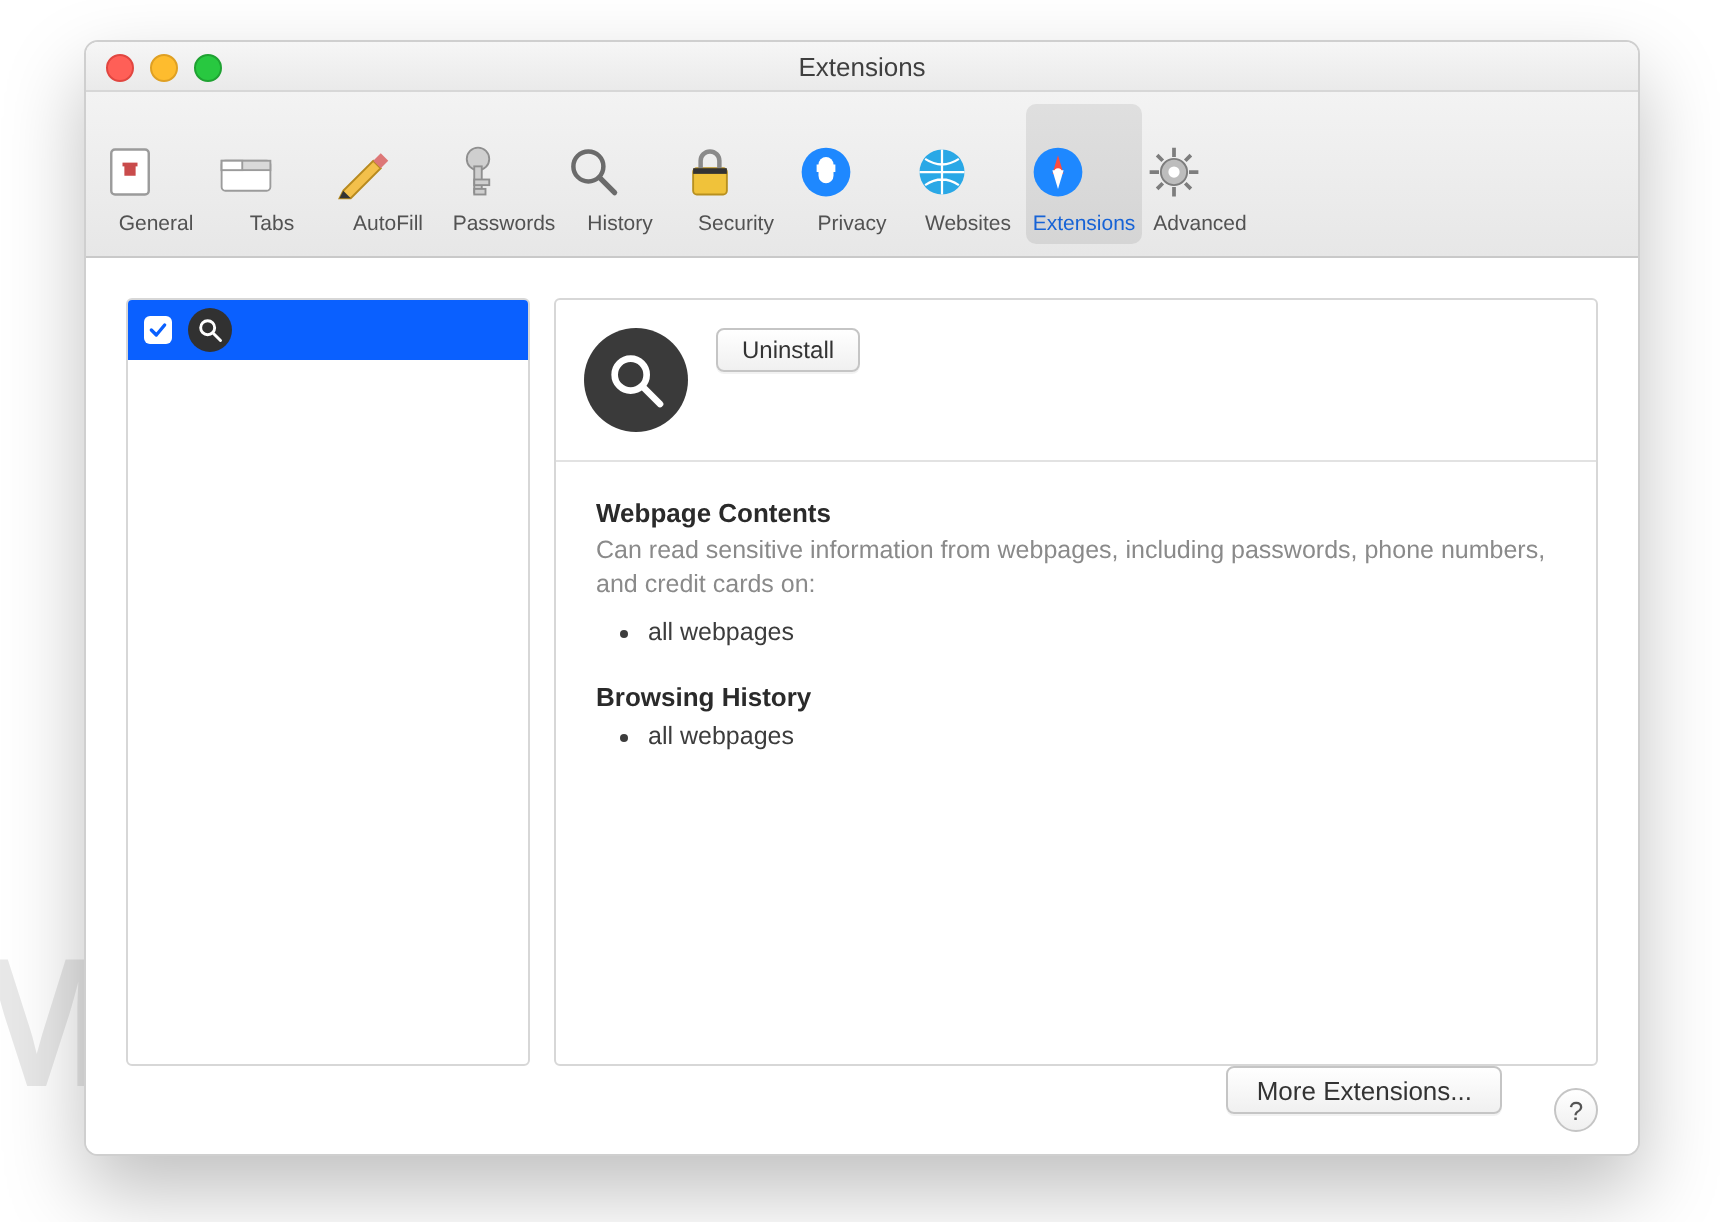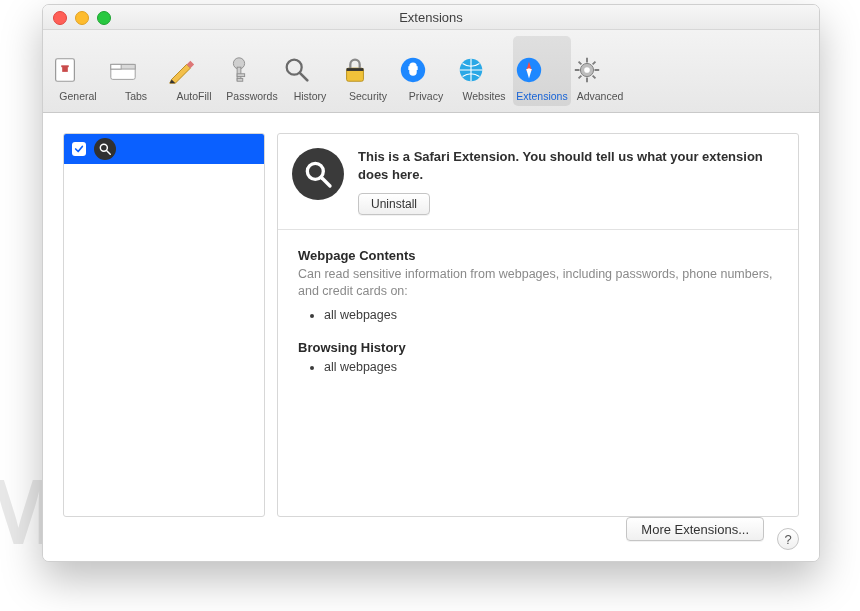--- a/index.html
+++ b/index.html
@@ -1,18 +1,18 @@
 <!DOCTYPE html>
 <html><head>
 <meta charset="utf-8">
 <style>
   html,body{margin:0;padding:0;width:860px;height:611px;font-family:-apple-system,BlinkMacSystemFont,"Helvetica Neue",Arial,sans-serif;background:#f5f5f5;overflow:hidden}
   .backdrop{position:absolute;inset:0;background:#ffffff}
   .watermark{position:absolute;left:-20px;top:460px;font-size:92px;font-weight:800;letter-spacing:4px;color:rgba(130,130,130,0.18);white-space:nowrap;font-family:Arial,Helvetica,sans-serif}
-  .window{position:absolute;left:42px;top:4px;width:776px;height:556px;background:#fff;border:1px solid #cfcfcf;border-radius:7px;box-shadow:0 18px 40px rgba(0,0,0,0.25);overflow:hidden;display:flex;flex-direction:column}
+  .window{position:absolute;left:42px;top:20px;width:776px;height:556px;background:#fff;border:1px solid #cfcfcf;border-radius:7px;box-shadow:0 18px 40px rgba(0,0,0,0.25);overflow:hidden;display:flex;flex-direction:column}
   .titlebar{height:24px;display:flex;align-items:center;justify-content:center;background:linear-gradient(#f6f6f6,#eaeaea);border-bottom:1px solid #d7d7d7;position:relative}
   .traffic{position:absolute;left:10px;top:6px;display:flex;gap:8px}
   .tl{width:12px;height:12px;border-radius:50%}
   .tl.red{background:#ff5f57;border:0.5px solid #e14640}
   .tl.yellow{background:#febc2e;border:0.5px solid #dfa023}
   .tl.green{background:#28c840;border:0.5px solid #1fa232}
   .title{font-size:13px;color:#3f3f3f}
   .toolbar{height:76px;background:linear-gradient(#f3f3f3,#e7e7e7);border-bottom:1px solid #c9c9c9;display:flex;align-items:flex-start;padding:6px 6px 0 6px;gap:0}
   .tbtn{width:58px;height:66px;display:flex;flex-direction:column;justify-content:flex-end;border-radius:5px;padding-bottom:4px;cursor:default}
   .tbtn.active{background:rgba(0,0,0,0.08)}
@@ -30,21 +30,21 @@
   .detail-top{display:flex;padding:14px 16px 14px 14px;gap:14px;border-bottom:1px solid #e2e2e2}
   .big-icon{width:52px;height:52px;border-radius:50%;background:#3a3a3a;display:flex;align-items:center;justify-content:center;flex:0 0 auto}
   .detail-right{flex:1;display:flex;flex-direction:column;gap:10px}
   .desc{font-size:13px;color:#2f2f2f;line-height:1.35;font-weight:600}
   .mac-btn{align-self:flex-start;height:20px;padding:0 12px;font-size:12px;background:linear-gradient(#ffffff,#f0f0f0);border:1px solid #c5c5c5;border-radius:4px;box-shadow:0 1px 0 rgba(0,0,0,0.05);color:#333;display:inline-flex;align-items:center}
   .perms{padding:18px 20px 12px 20px;font-size:13px;color:#333}
   .perms h4{margin:0 0 3px 0;font-size:13px;font-weight:700;color:#2a2a2a}
   .perms p{margin:0 4px 6px 0;font-size:12.5px;color:#8a8a8a;line-height:1.35}
   .perms ul{margin:0 0 16px 0;padding-left:26px}
   .perms li{font-size:12.5px;color:#3c3c3c;padding:2px 0}
-  .footer{height:44px;border-top:0;display:flex;align-items:center;justify-content:flex-end;padding:0 20px;gap:13px}
+  .footer{height:44px;border-top:0;display:flex;align-items:center;justify-content:flex-end;padding:0 20px;gap:26px}
   .help{width:20px;height:20px;border-radius:50%;border:1px solid #c5c5c5;background:linear-gradient(#fff,#f0f0f0);display:flex;align-items:center;justify-content:center;font-size:13px;color:#555}
   .shield-wm{position:absolute;left:300px;top:130px;opacity:0.08;pointer-events:none}
 </style>
 </head>
 <body>
 
 <div class="backdrop">
   <div class="watermark">MALWARETIPS</div>
 
   <svg class="shield-wm" width="260" height="260" viewBox="0 0 100 100">
@@ -187,21 +187,20 @@
 
         <div class="detail">
           <div class="detail-top">
             <div class="big-icon">
               <svg width="32" height="32" viewBox="0 0 24 24">
                   <circle cx="10" cy="10" r="6" fill="none" stroke="#fff" stroke-width="2.5"></circle>
                   <line x1="15" y1="15" x2="21" y2="21" stroke="#fff" stroke-width="2.5" stroke-linecap="round"></line>
                 </svg>
             </div>
             <div class="detail-right">
-              <div class="desc">This is a Safari Extension. You should tell us what your extension does here.</div>
               <div class="mac-btn">Uninstall</div>
             </div>
           </div>
           <div class="perms" id="perms">
               <h4>Webpage Contents</h4>
               <p>Can read sensitive information from webpages, including passwords, phone numbers, and credit cards on:</p>
               <ul>
                 <li>all webpages</li>
               </ul>
               <h4>Browsing History</h4>

